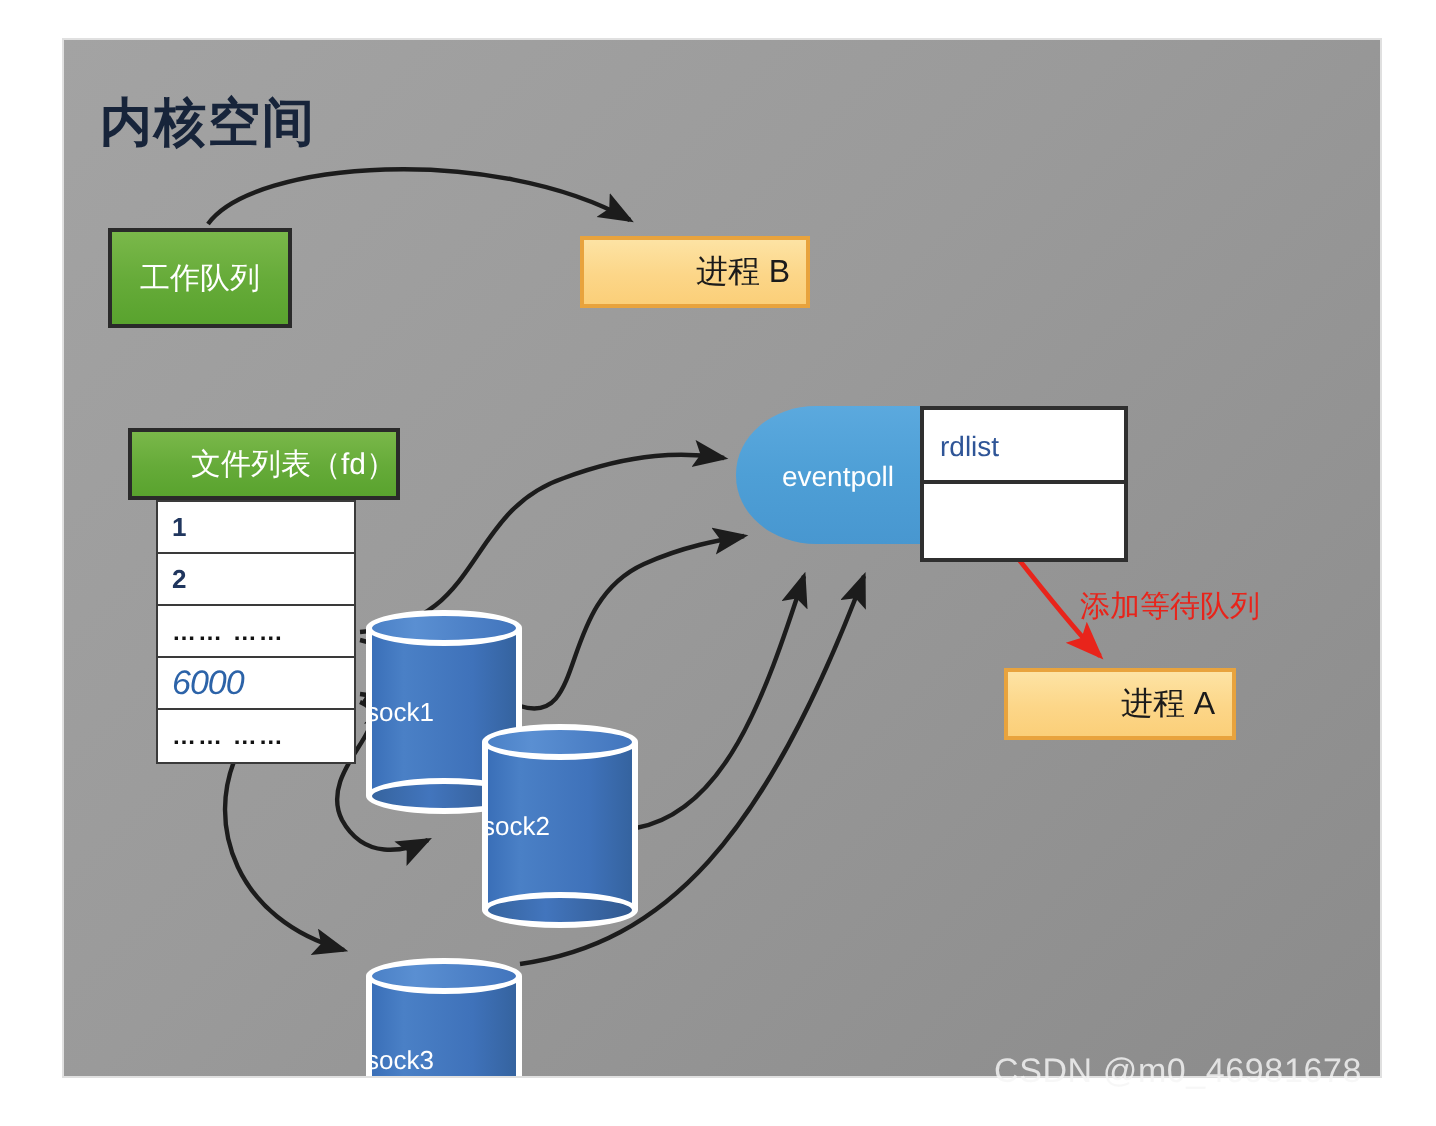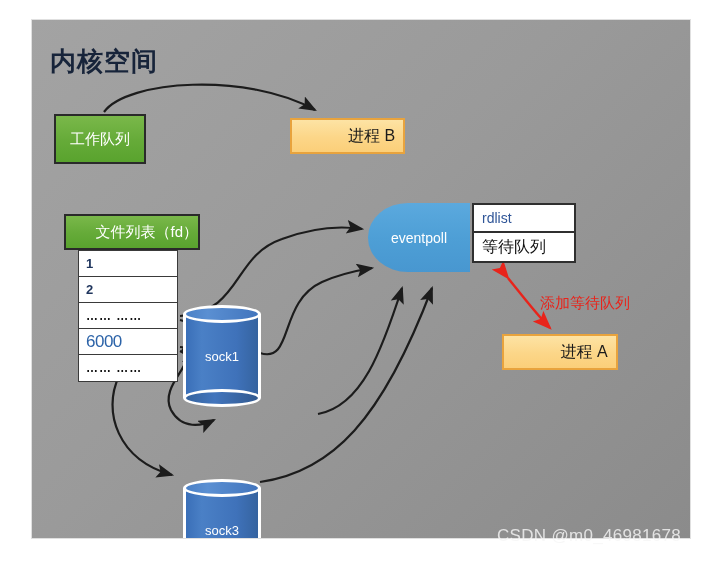--- a/index.html
+++ b/index.html
@@ -94,21 +94,21 @@
     border-bottom: 1px solid #3a3a3a;
     display: flex;
     align-items: center;
     padding-left: 7px;
     font-size: 13px;
     color: #20365e;
     font-weight: bold;
   }
   .fd-row:last-child { border-bottom: none; }
   .fd-row.dots { font-size: 12px; letter-spacing: 1px; color: #111111; }
-  .fd-row.big  { font-size: 17px; color: #2c63a8; font-weight: normal; letter-spacing: -0.5px;}
+  .fd-row.big  { font-size: 17px; color: #2c63a8; font-weight: normal; letter-spacing: -0.5px; font-style: italic;}
 
   
   #eventpoll {
     position: absolute;
     left: 336px;
     top: 183px;
     width: 102px;
     height: 69px;
     background: linear-gradient(to bottom, #5ba9de 0%, #4e9fd6 50%, #4897d0 100%);
     border-top-left-radius: 40px 34px;
@@ -116,24 +116,24 @@
     display: flex;
     align-items: center;
     justify-content: center;
     color: #ffffff;
     font-size: 14px;
     box-sizing: border-box;
     text-align: right;
   }
   #epoll-fields {
     position: absolute;
-    left: 440px;
+    left: 428px;
     top: 183px;
     width: 104px;
-    height: 60px;
+    height: 78px;
     border: 2px solid #2f2f2f;
     background: #ffffff;
     box-sizing: border-box;
   }
   .epoll-field {
     height: 50%;
     box-sizing: border-box;
     display: flex;
     align-items: center;
     padding-left: 8px;
@@ -182,21 +182,21 @@
     background: linear-gradient(to right, #36649f 0%, #4275bd 40%, #31598f 100%);
     border: 3px solid #ffffff;
     box-sizing: border-box;
   }
   .cyl-label {
     position: absolute;
     left: 0;
     top: 50%;
     width: 100%;
     transform: translateY(-50%);
-    text-align: center;
+    text-align: left;
     color: #ffffff;
     font-size: 13px;
     z-index: 5;
   }
   #sock1 { left: 151px; top: 285px; width: 78px; height: 102px; }
   #sock2 { left: 209px; top: 342px; width: 78px; height: 102px; }
   #sock3 { left: 151px; top: 419px; width: 78px; height: 102px; margin-top: 40px; }
 
   
   #annotation {
@@ -280,30 +280,35 @@
       <div class="fd-row big">6000</div>
       <div class="fd-row dots">…… ……</div>
     </div>
 
     <div id="eventpoll">
       <span>eventpoll</span>
     </div>
 
     <div id="epoll-fields">
       <div class="epoll-field top">rdlist</div>
-      <div class="epoll-field bottom">等待队列</div>
     </div>
 
     <div id="sock1" class="cyl">
       <div class="cyl-body"></div>
       <div class="cyl-bottom"></div>
       <div class="cyl-top"></div>
       <div class="cyl-label">sock1</div>
     </div>
 
+    <div id="sock2" class="cyl">
+      <div class="cyl-body"></div>
+      <div class="cyl-bottom"></div>
+      <div class="cyl-top"></div>
+      <div class="cyl-label">sock2</div>
+    </div>
 
     <div id="sock3" class="cyl">
       <div class="cyl-body"></div>
       <div class="cyl-bottom"></div>
       <div class="cyl-top"></div>
       <div class="cyl-label">sock3</div>
     </div>
 
     <div id="annotation">添加等待队列</div>
 

